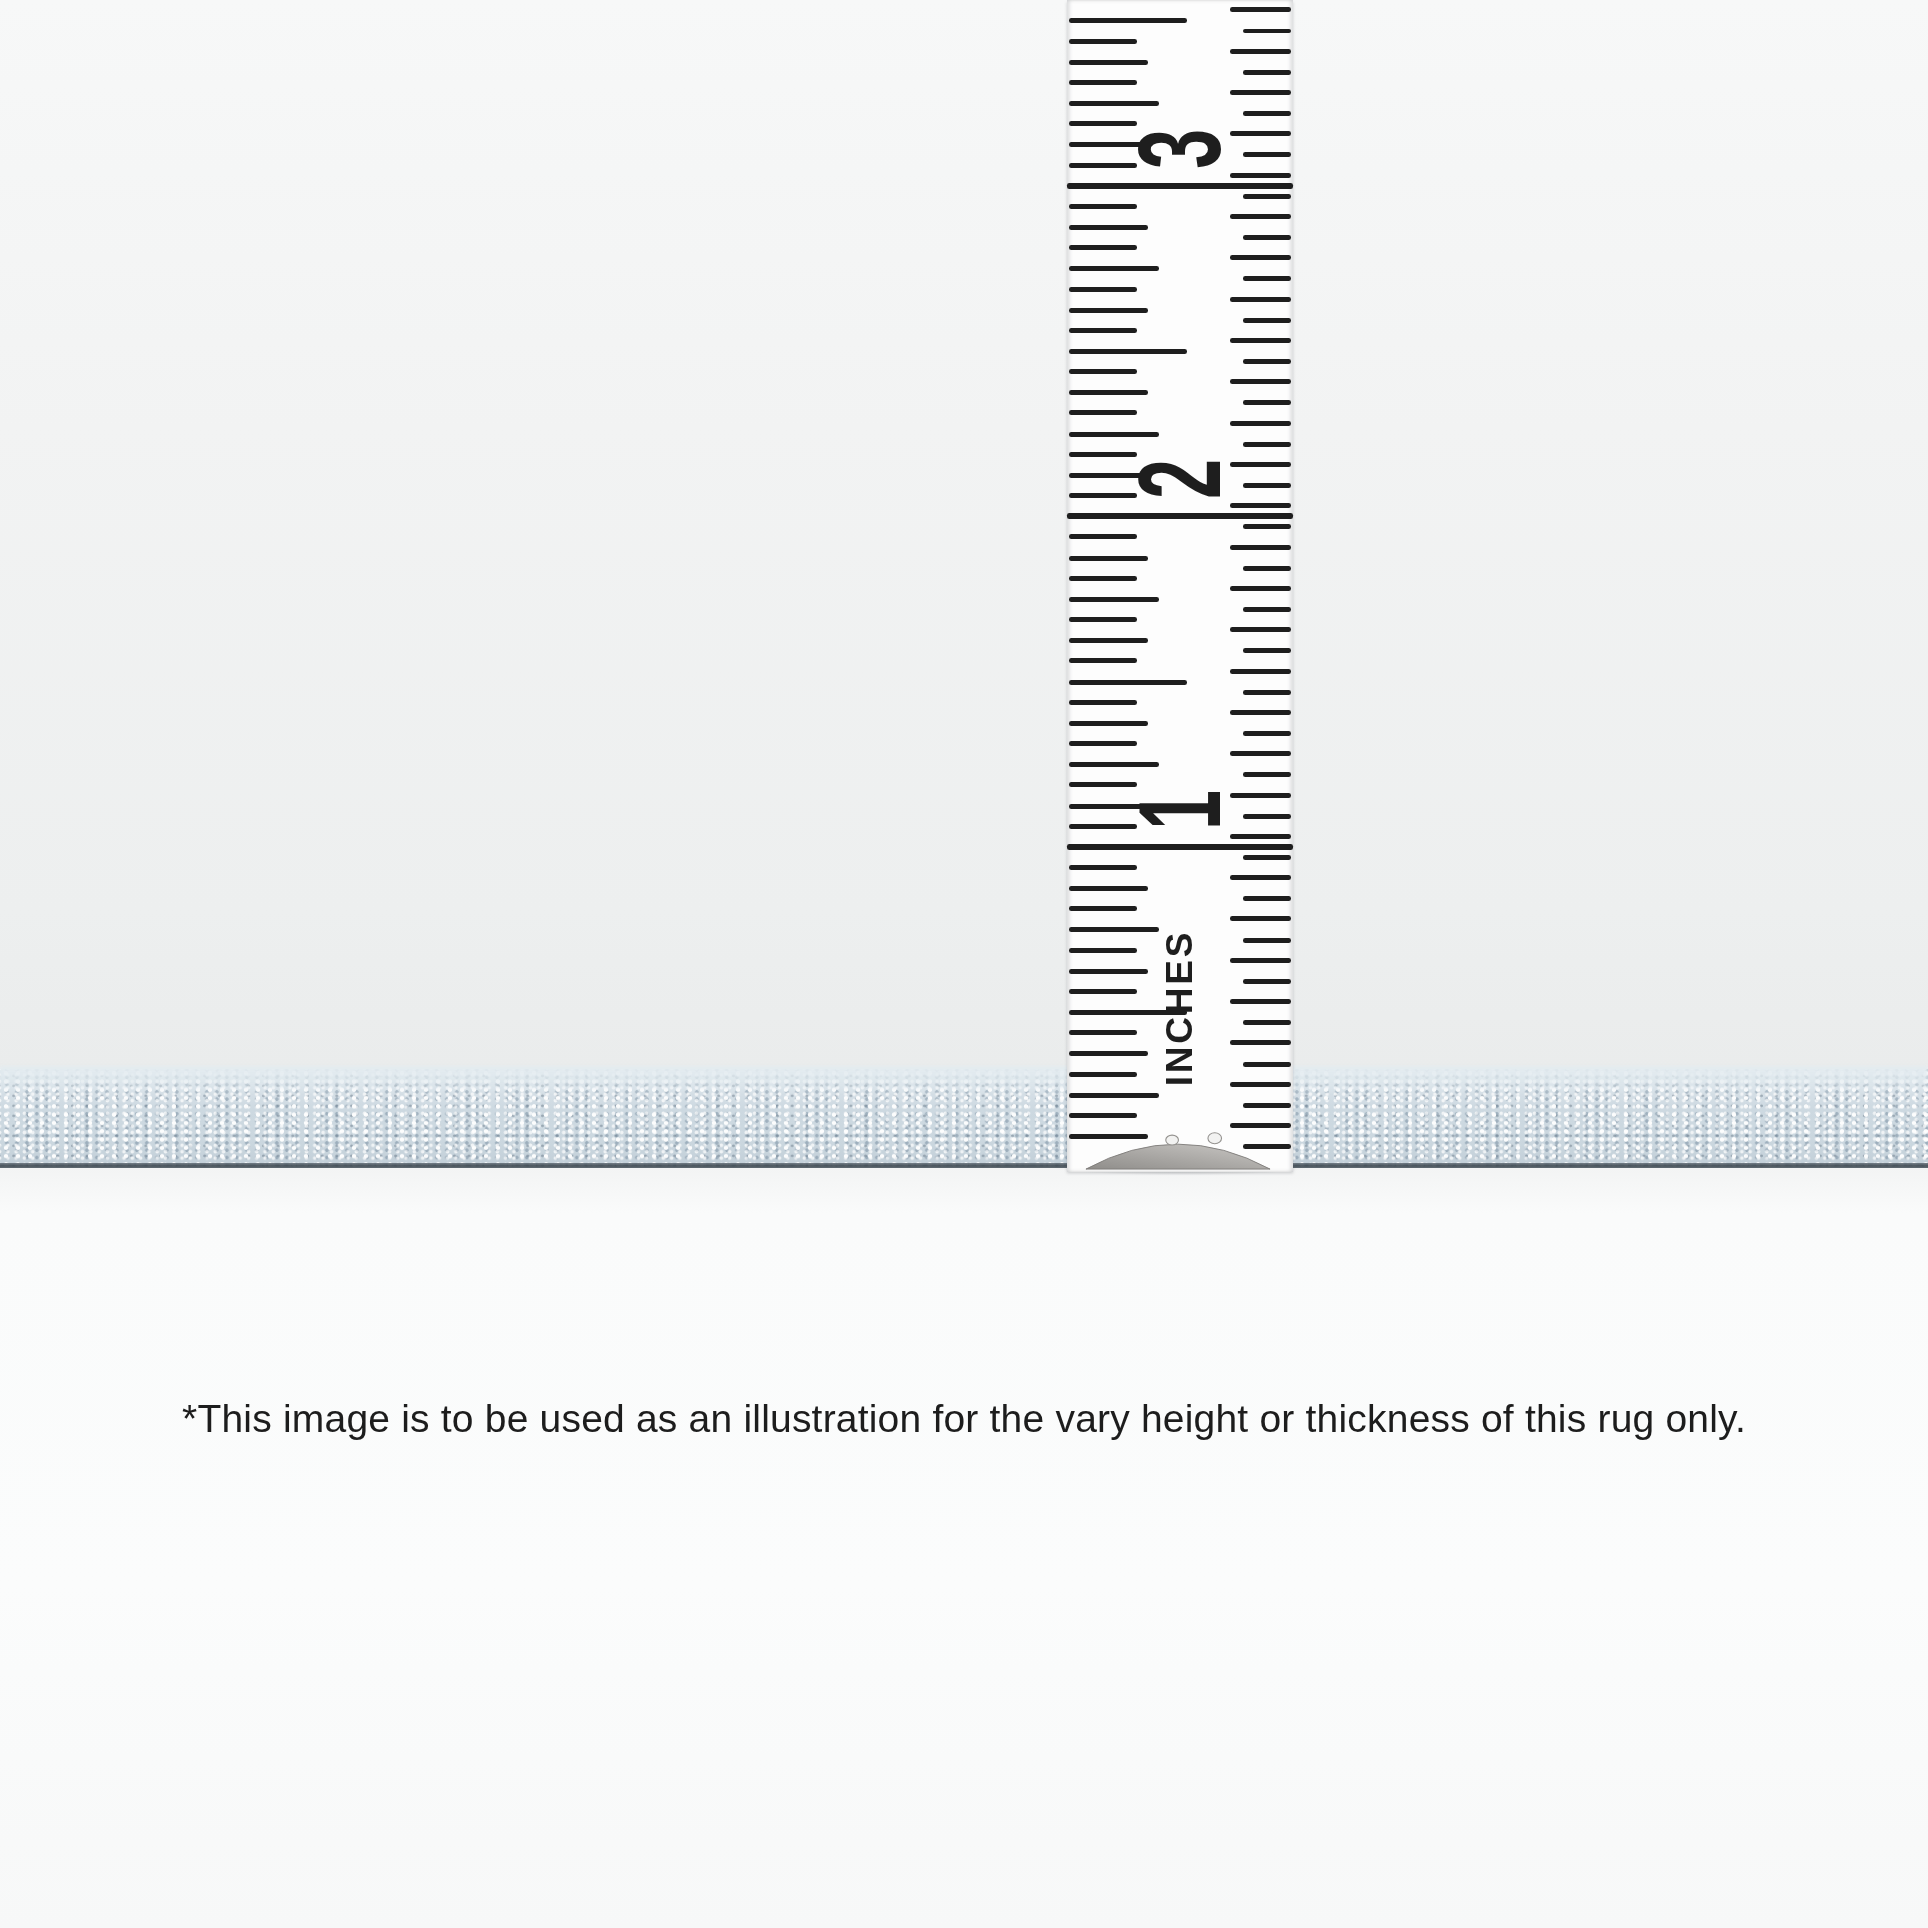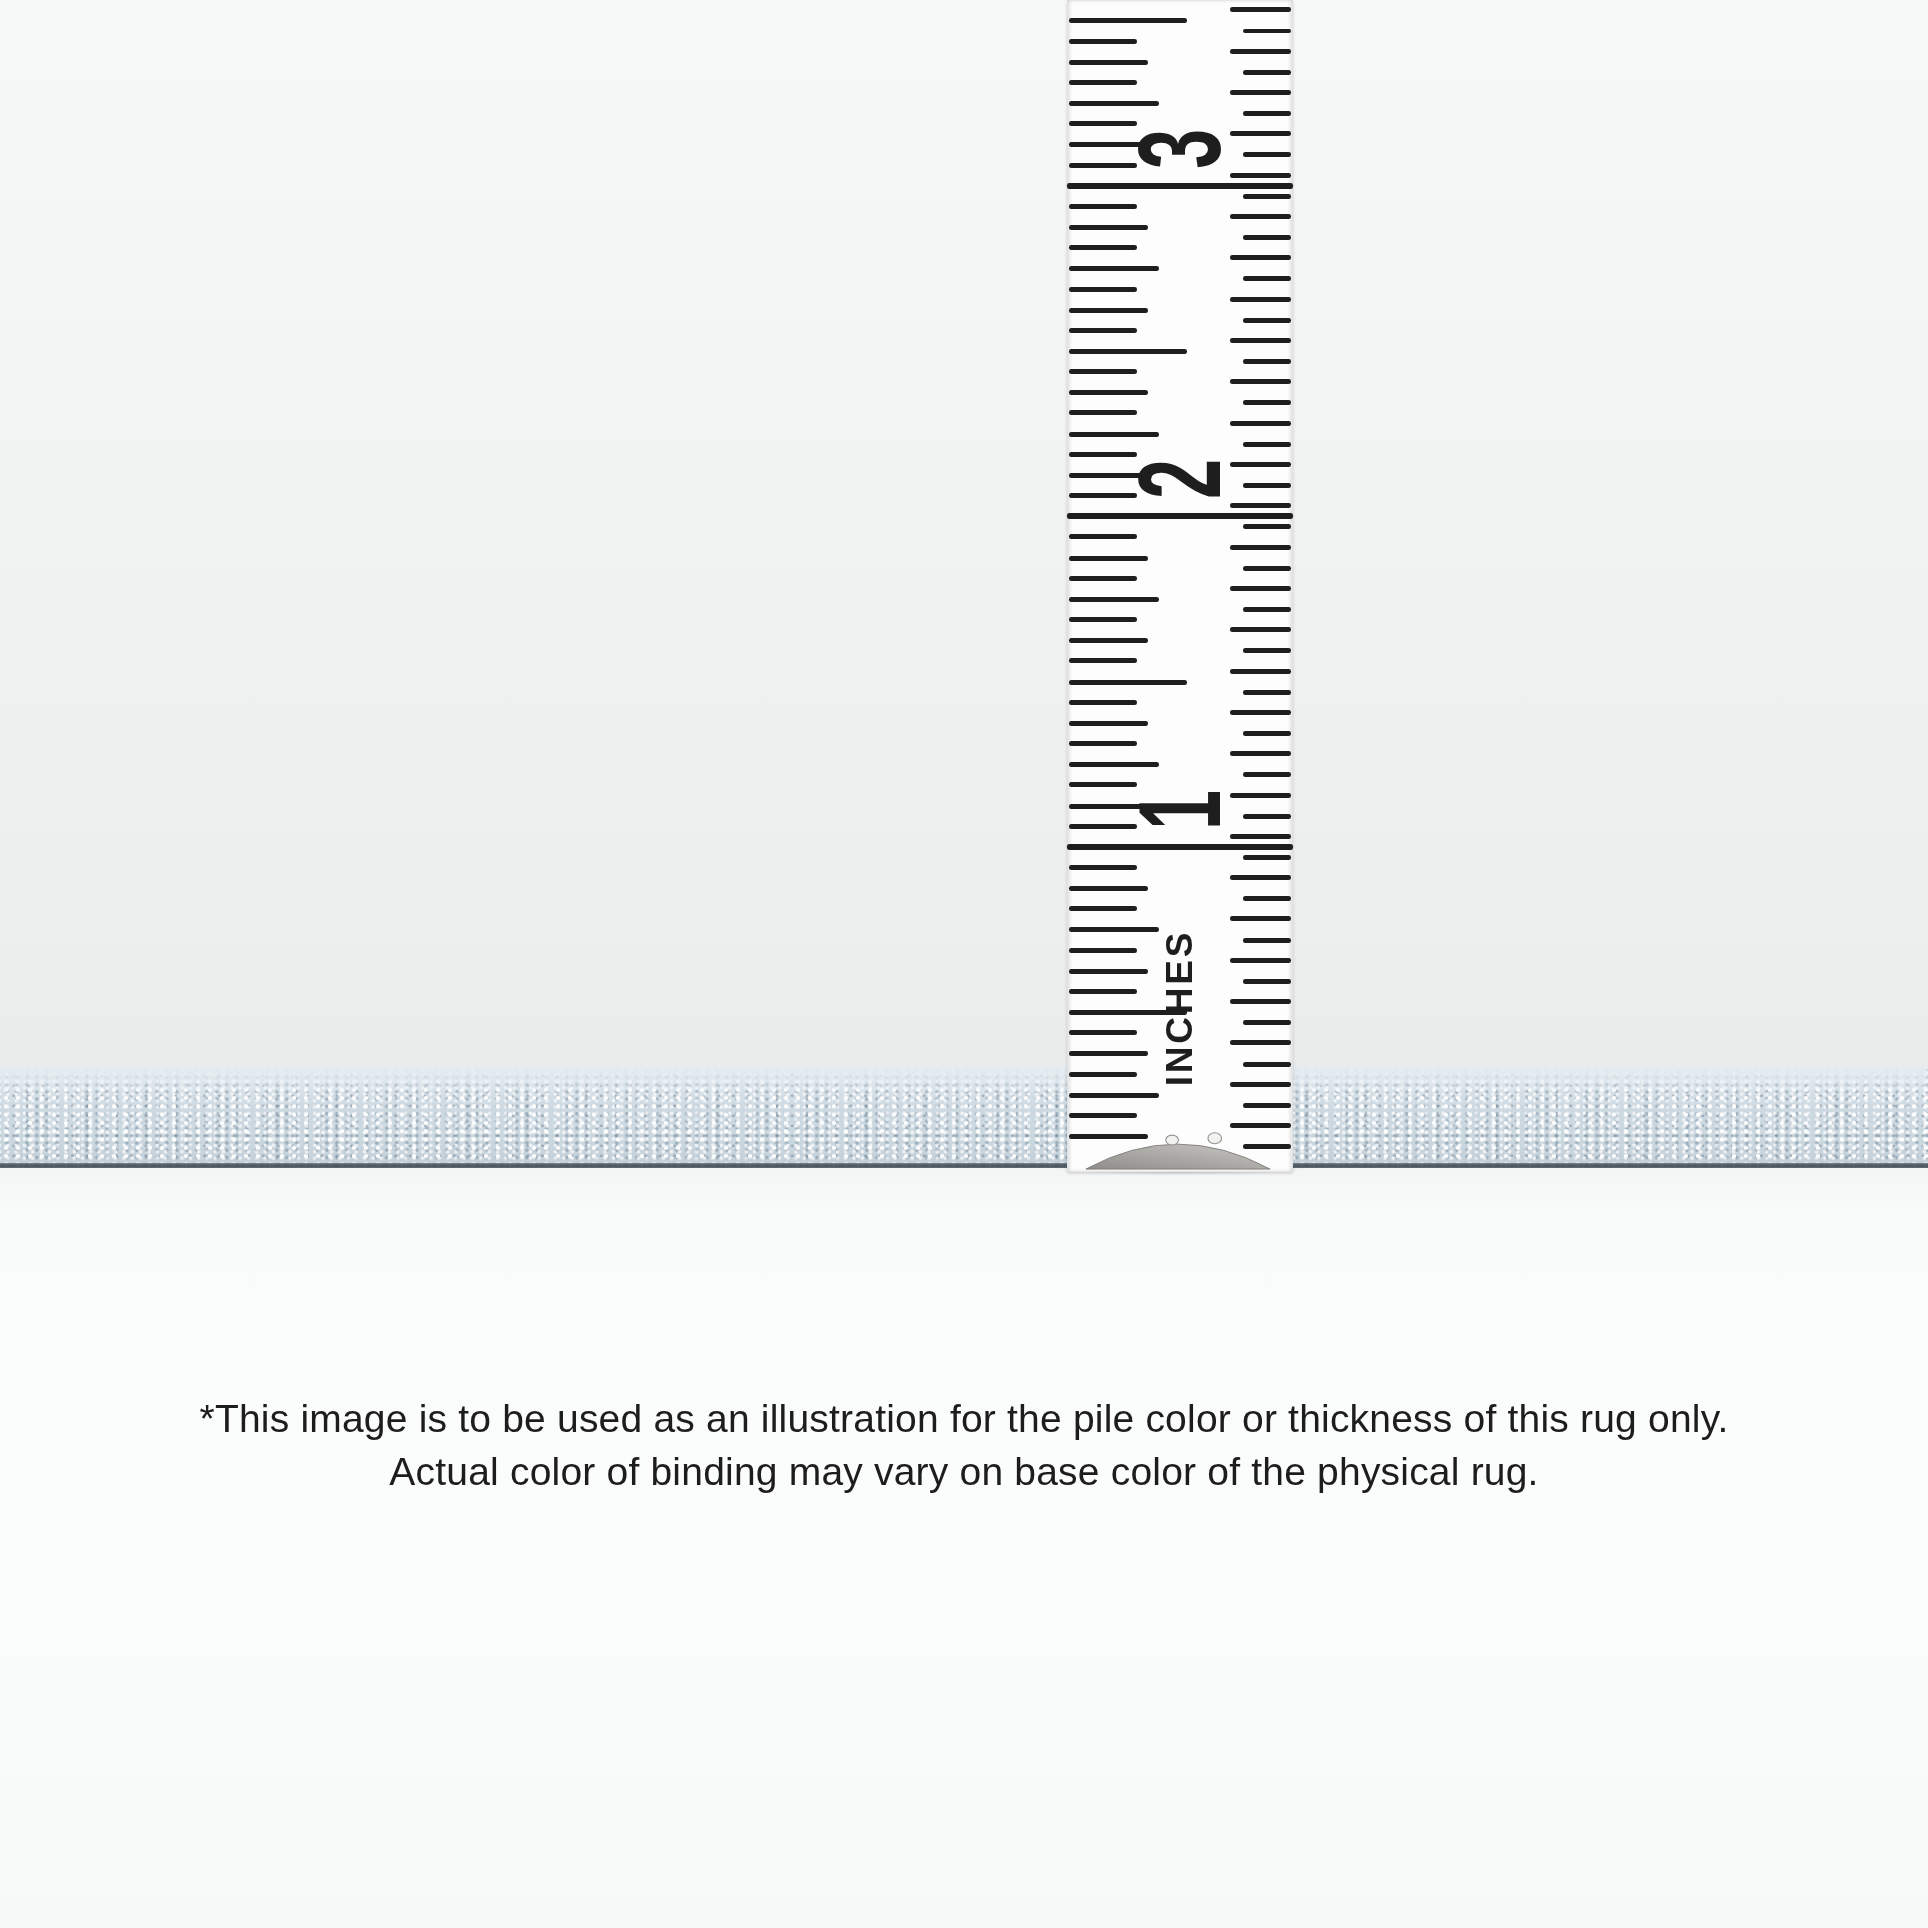--- a/index.html
+++ b/index.html
@@ -226,18 +226,17 @@
           <stop offset="1" stop-color="#cac8c5"></stop>
         </linearGradient>
       </defs>
       <path d="M1,42 Q102,-13 204,42 Z" fill="url(#hookGrad)" stroke="#7d7b78" stroke-width="1"></path>
       <ellipse cx="96" cy="10" rx="7" ry="5.5" fill="#f2f2f1" stroke="#94928f" stroke-width="1.2"></ellipse>
       <ellipse cx="143" cy="8" rx="7.5" ry="6" fill="#f2f2f1" stroke="#94928f" stroke-width="1.2"></ellipse>
     </svg>
   </div>
 
   <div class="caption">
-    <p>*This image is to be used as an illustration for the pile color or thickness of this rug only.</p>
-    <p>Actual color of binding may vary on base color of the physical rug.</p>
+    <p>*This image is to be used as an illustration for the vary height or thickness of this rug only.</p>
   </div>
 
 </div>
 
 
 </body></html>

